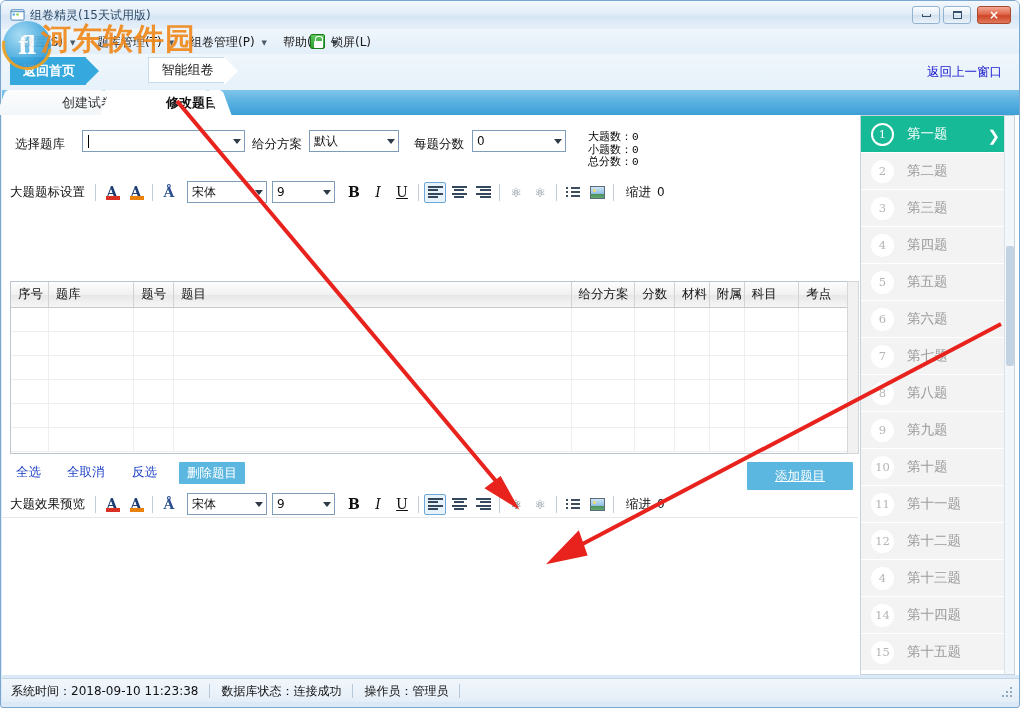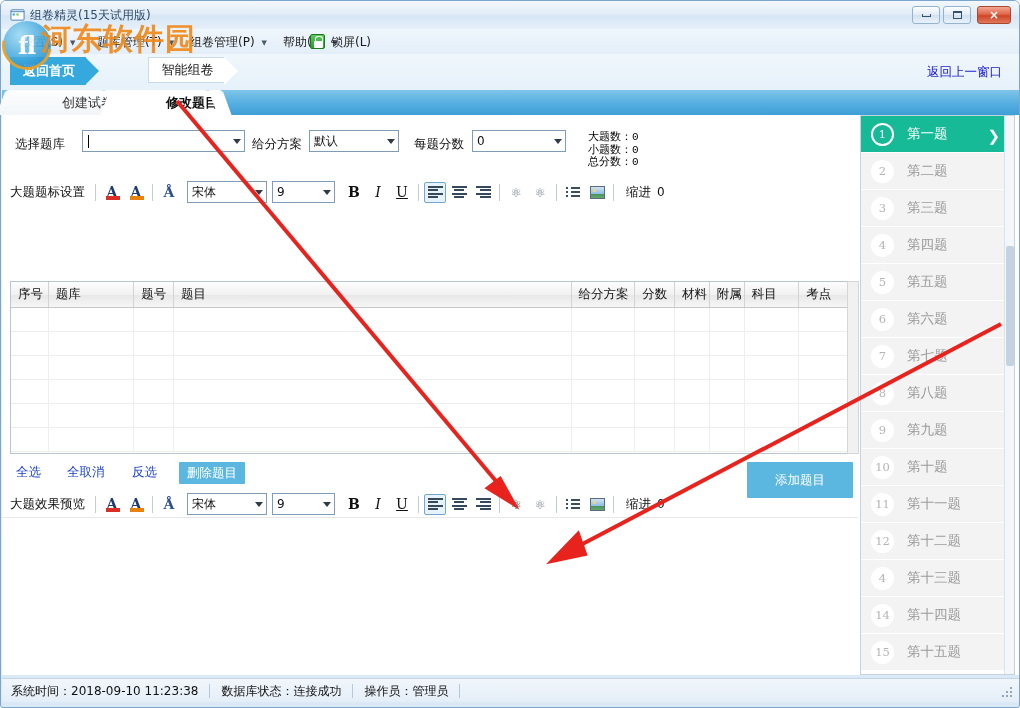--- a/index.html
+++ b/index.html
@@ -288,21 +288,21 @@
     position: absolute; top: 6px; font-size: 12.5px; color: #1a3fc4;
     cursor: pointer; white-space: nowrap;
   }
   .bluebtn {
     position: absolute; height: 22px;
     background: #5bb7df; color: #ffffff; font-size: 12.5px;
     display: flex; align-items: center; justify-content: center;
     cursor: pointer; white-space: nowrap; border-radius: 1px;
   }
   #btn-del { left: 177px; top: 4px; width: 66px; }
-  #btn-add { left: 745px; top: 4px; width: 106px; height: 36px; }
+  #btn-add { left: 745px; top: 4px; width: 106px; height: 28px; text-decoration: underline; }
 
   
   #previewarea {
     position: absolute; left: 0; top: 402px; width: 856px; height: 140px;
     background: #ffffff; border-top: 1px solid #e8e8e8;
   }
 
   
   #midscroll {
     position: absolute; left: 845px; top: 166px; width: 12px; height: 173px;

